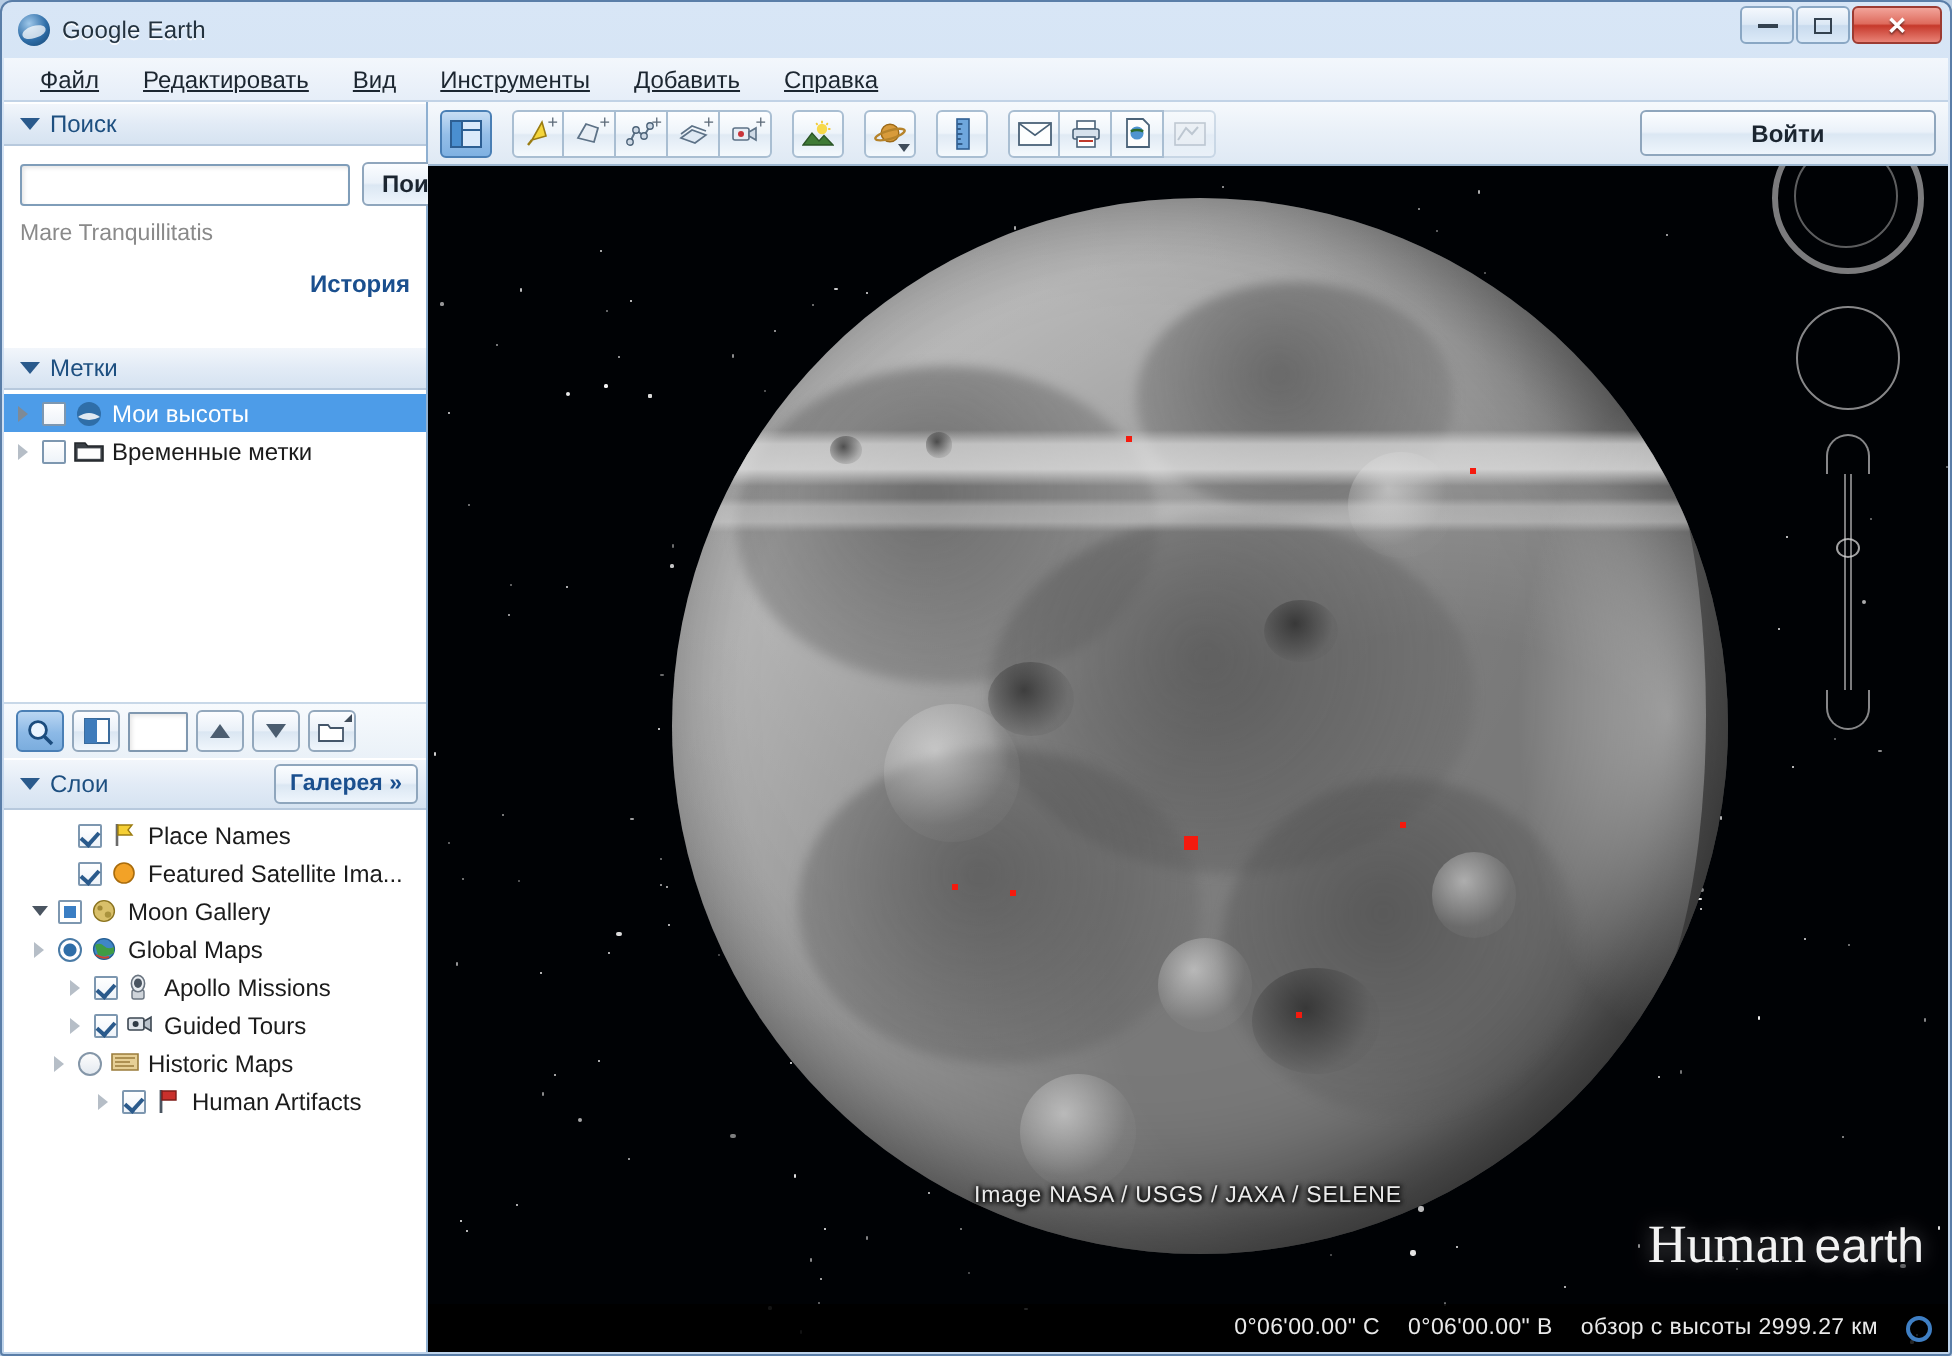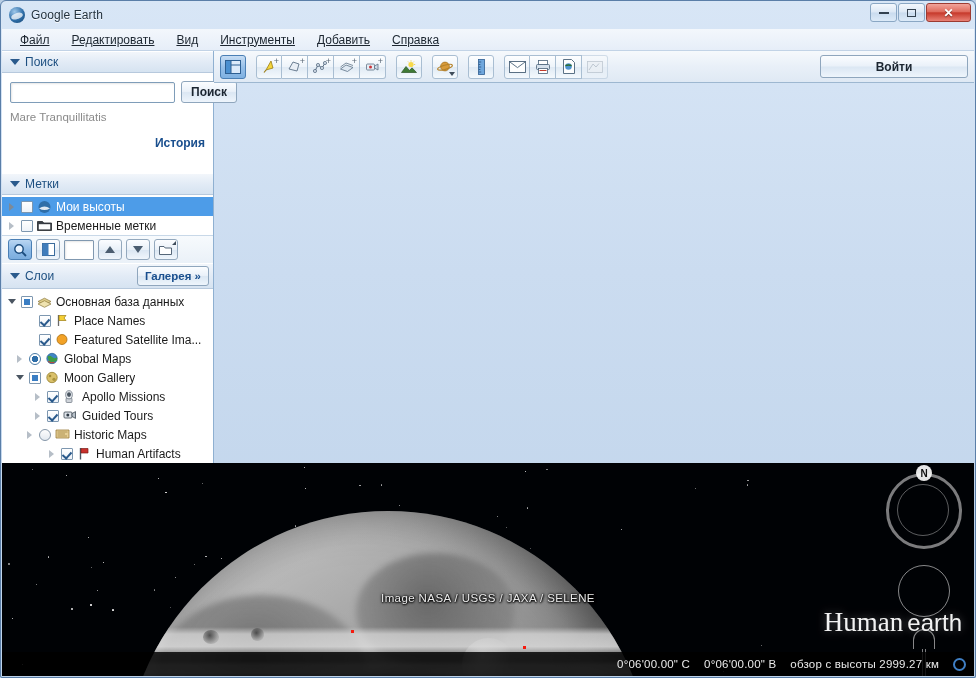--- a/index.html
+++ b/index.html
@@ -67,21 +67,20 @@
   .menu-item {
     font-size: 12px; color: #1c2630; padding: 3px 10px; border-radius: 2px; cursor: default;
   }
   .menu-item u { text-decoration: underline; }
 
   
   .body-area {
     position: absolute; left: 1px; top: 50px;
     width: calc(100% - 2px); height: calc(100% - 51px);
     display: flex;
-    flex-direction: column;
   }
 
   
   .sidebar {
     width: 212px; flex: none; background: #ffffff;
     border-right: 1px solid #8fb0d1;
     display: flex; flex-direction: column;
     position: relative;
   }
   .panel-header {
@@ -585,33 +584,20 @@
       <div class="panel-header" style="height:26px">
         <div class="left">
           <span class="tri"></span>
           <span class="ph-title">Слои</span>
         </div>
         <button class="btn" style="height:20px;padding:0 7px;font-size:11.5px;color:#1a4f8e">Галерея »</button>
       </div>
 
       <div class="layers-body tree">
 
-        <div class="tree-row" style="padding-left:4px">
-          <span class="twisty">
-              <span class="arrow-d"></span>
-            </span>
-          <span class="cb filled"></span>
-          <span class="ticon">
-            <svg width="15" height="13" viewBox="0 0 15 13">
-              <path d="M1 6.5 L7.5 3.2 L14 6.5 L7.5 9.8 Z" fill="#e0cf8c" stroke="#8a7636" stroke-width=".7"></path>
-              <path d="M1 9 L7.5 5.7 L14 9 L7.5 12.3 Z" fill="#efe3b0" stroke="#8a7636" stroke-width=".7"></path>
-            </svg>
-          </span>
-          <span class="tlabel">Основная база данных</span>
-        </div>
 
         <div class="tree-row" style="padding-left:22px">
           <span class="twisty"></span>
           <span class="cb checked"></span>
           <span class="ticon">
             <svg width="13" height="13" viewBox="0 0 13 13">
               <line x1="3.5" y1="1" x2="3.5" y2="12" stroke="#6a6a6a" stroke-width="1.3"></line>
               <path d="M4 1.5 H11 L9 4 L11 6.5 H4 Z" fill="#f5cf35" stroke="#9c7c10" stroke-width=".7"></path>
             </svg>
           </span>
@@ -620,50 +606,50 @@
 
         <div class="tree-row" style="padding-left:22px">
           <span class="twisty"></span>
           <span class="cb checked"></span>
           <span class="ticon">
             <svg width="14" height="13" viewBox="0 0 14 13">
                 <circle cx="7" cy="6.5" r="5" fill="#f2a227" stroke="#a96c0c" stroke-width=".8"></circle>
               </svg>
           </span>
           <span class="tlabel">Featured Satellite Ima...</span>
+        </div>
+
+        <div class="tree-row" style="padding-left:12px">
+          <span class="twisty">
+              <span class="arrow-d"></span>
+            </span>
+          <span class="cb filled"></span>
+          <span class="ticon">
+            <svg width="14" height="13" viewBox="0 0 14 13">
+              <circle cx="7" cy="6.5" r="5.2" fill="#d9c06a" stroke="#8b7420" stroke-width=".7"></circle>
+              <circle cx="5" cy="5" r="1.3" fill="#8b7420" opacity=".7"></circle>
+              <circle cx="9" cy="8.3" r="1.6" fill="#8b7420" opacity=".6"></circle>
+            </svg>
+          </span>
+          <span class="tlabel">Moon Gallery</span>
         </div>
 
         <div class="tree-row" style="padding-left:12px">
           <span class="twisty">
               <span class="arrow-r" style="border-left-color:#b6bec7"></span>
             </span>
           <span class="radio on"></span>
           <span class="ticon">
             <svg width="14" height="13" viewBox="0 0 14 13">
               <circle cx="7" cy="6.5" r="5.2" fill="#3f86c6" stroke="#245d92" stroke-width=".7"></circle>
               <path d="M2.5 4.5 Q5 3 7 5 Q9 7 12 5.5 L12 8.5 Q8 11 4 9.5 Z" fill="#3f9c45"></path>
               <path d="M3 9.5 Q6 11.5 9.5 10.5" fill="none" stroke="#c9452f" stroke-width="1"></path>
             </svg>
           </span>
           <span class="tlabel">Global Maps</span>
-        </div>
-
-        <div class="tree-row" style="padding-left:12px">
-          <span class="twisty">
-              <span class="arrow-d"></span>
-            </span>
-          <span class="cb filled"></span>
-          <span class="ticon">
-            <svg width="14" height="13" viewBox="0 0 14 13">
-              <circle cx="7" cy="6.5" r="5.2" fill="#d9c06a" stroke="#8b7420" stroke-width=".7"></circle>
-              <circle cx="5" cy="5" r="1.3" fill="#8b7420" opacity=".7"></circle>
-              <circle cx="9" cy="8.3" r="1.6" fill="#8b7420" opacity=".6"></circle>
-            </svg>
-          </span>
-          <span class="tlabel">Moon Gallery</span>
         </div>
 
         <div class="tree-row" style="padding-left:30px">
           <span class="twisty">
               <span class="arrow-r" style="border-left-color:#b6bec7"></span>
             </span>
           <span class="cb checked"></span>
           <span class="ticon">
             <svg width="12" height="13" viewBox="0 0 12 13">
               <rect x="3" y="8" width="6" height="4.5" rx="1" fill="#cfd4da" stroke="#6a7480" stroke-width=".7"></rect>

